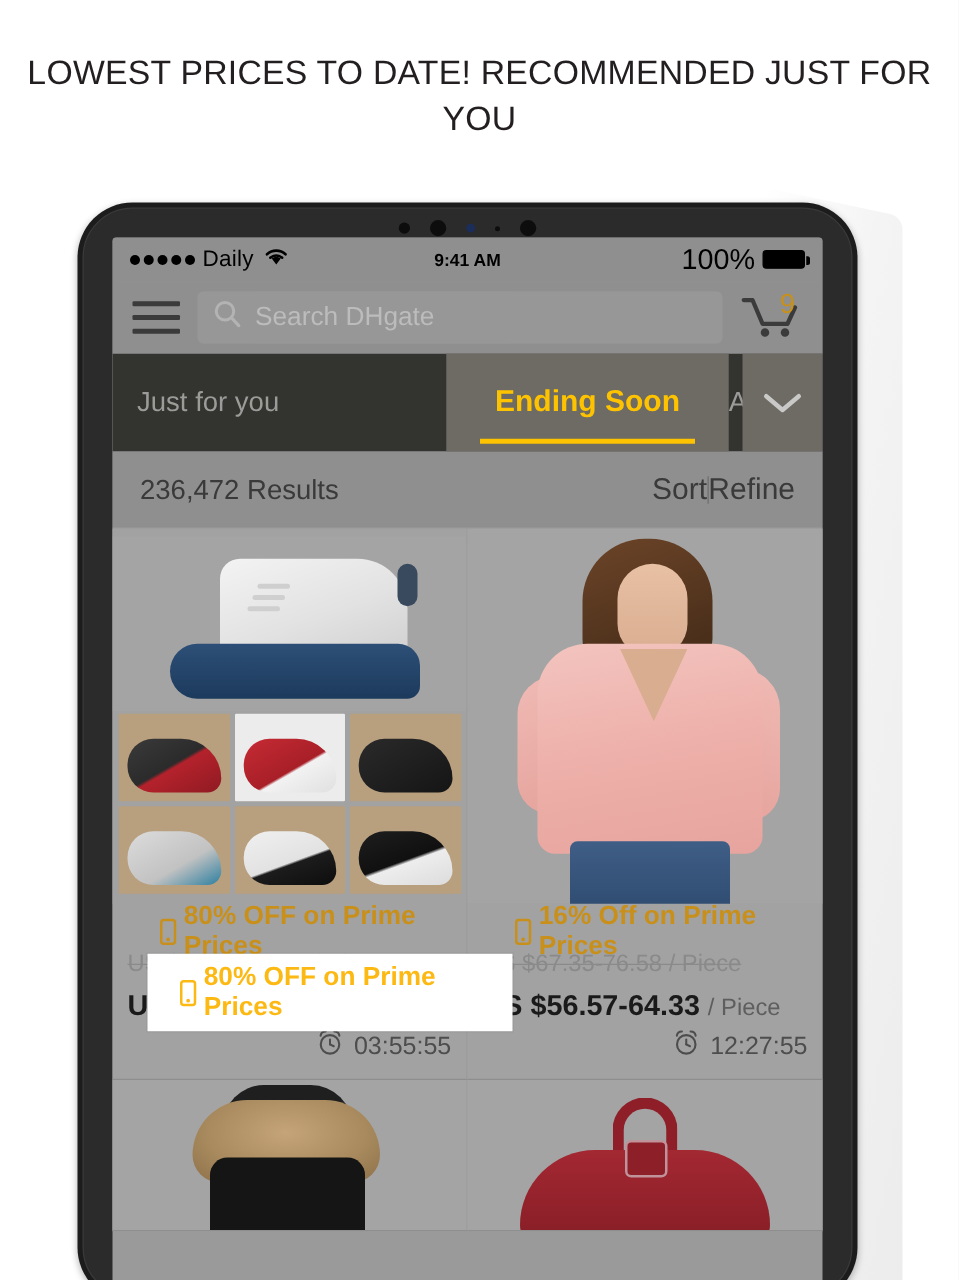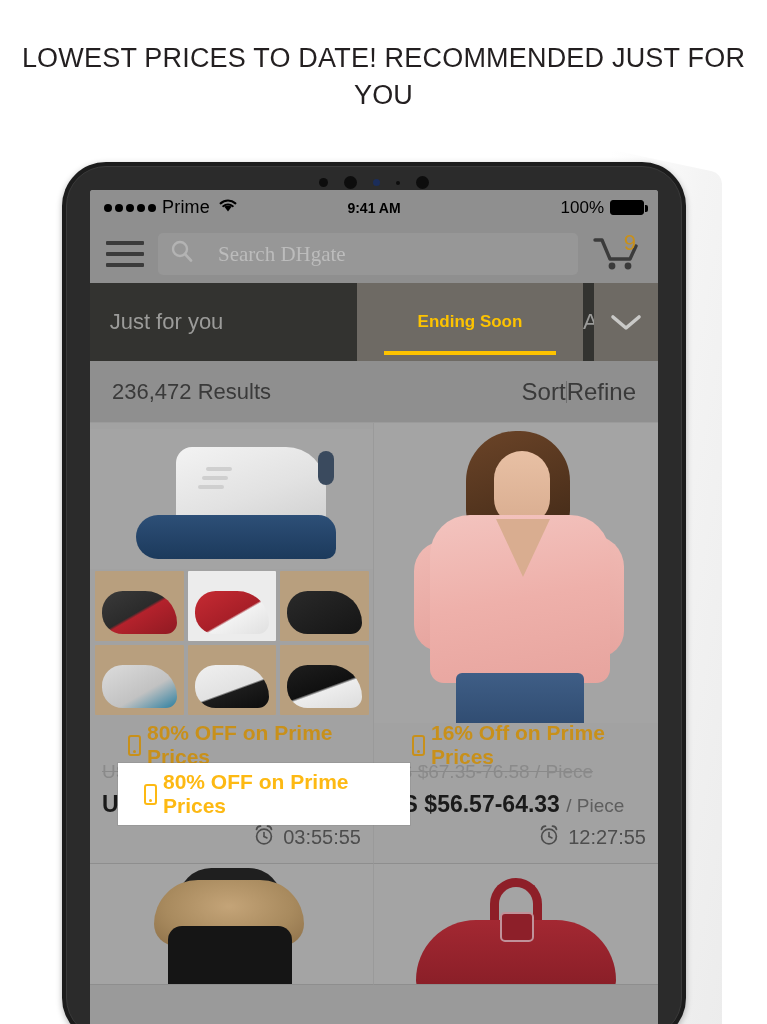--- a/index.html
+++ b/index.html
@@ -101,21 +101,21 @@
   .sb-dot { width: 8px; height: 8px; border-radius: 50%; background: #000; }
   .sb-carrier { font-size: 18px; color: #000; letter-spacing: 0.2px; }
   .sb-wifi { display: inline-block; margin-left: 2px; }
   .sb-time {
     position: absolute; left: 0; width: 100%;
     text-align: center; font-size: 14px; font-weight: bold; color: #000;
     pointer-events: none;
   }
   .sb-right {
     margin-left: auto; display: flex; align-items: center; gap: 6px;
-    font-size: 17px; color: #000; position: relative; z-index: 2; text-align: right;
+    font-size: 23px; color: #000; position: relative; z-index: 2; text-align: right;
   }
   .battery {
     width: 34px; height: 15px; border: 1.5px solid #000; border-radius: 3px;
     position: relative; background: #000;
   }
   .battery::after {
     content: ""; position: absolute; right: -5px; top: 4px;
     width: 3px; height: 7px; background: #000; border-radius: 0 2px 2px 0;
   }
 
@@ -127,24 +127,23 @@
     padding: 0 12px 0 16px;
     gap: 14px;
   }
   .hamburger { width: 38px; display: flex; flex-direction: column; gap: 7px; cursor: pointer; }
   .hamburger span { display: block; height: 4px; background: #3b3b3b; border-radius: 1px; }
   .searchfield {
     flex: 1; height: 42px;
     background: #979797;
     border-radius: 5px;
     display: flex; align-items: center;
-    gap: 24px; padding: 0 12px;
+    gap: 10px; padding: 0 12px;
     color: #bcbcbc;
     font-size: 21px;
-    font-family: Liberation Serif, serif;
   }
   .cart-wrap { position: relative; width: 54px; height: 44px; }
   .cart-badge {
     position: absolute; right: 10px; top: -2px;
     color: #c8901a; font-size: 22px; font-weight: 400;
   }
 
   
   .tabs {
     height: 78px;
@@ -162,21 +161,21 @@
   }
   .tab-justforyou { flex: 0 0 153px; }
   .tab-dailydeals { flex: 0 0 115px; justify-content: flex-start; }
   .tab-endingsoon {
     flex: 0 0 auto;
     position: absolute; left: 267px; top: 0;
     width: 226px; height: 78px;
     background: #6e6a64;
     color: #fdc300;
     font-weight: bold;
-    font-size: 17px;
+    font-size: 24px;
     z-index: 3;
   }
   .tab-underline {
     position: absolute; bottom: 6px; left: 27px;
     width: 172px; height: 4px; background: #fdc300;
   }
   .tab-apparel { position: absolute; left: 493px; top: 0; width: 70px; height: 78px;
     display: flex; align-items: center; justify-content: flex-start; padding-left: 0;
     color: #9b9b99; font-size: 22px; }
   .tab-expand {
@@ -378,21 +377,21 @@
 
     <div class="statusbar">
       <div class="sb-left">
         <span class="sb-dots">
           <i class="sb-dot"></i>
             <i class="sb-dot"></i>
             <i class="sb-dot"></i>
             <i class="sb-dot"></i>
             <i class="sb-dot"></i>
         </span>
-        <span class="sb-carrier">Prime</span>
+        <span class="sb-carrier">Daily</span>
         <span class="sb-wifi">
           <svg width="20" height="16" viewBox="0 0 20 16">
             <path d="M10 14.5 L6.4 9.8 a6 6 0 0 1 7.2 0 Z" fill="#000"></path>
             <path d="M2.6 6.4 a11 11 0 0 1 14.8 0" stroke="#000" stroke-width="2.1" fill="none" stroke-linecap="round"></path>
             <path d="M5.2 9.2 a7.4 7.4 0 0 1 9.6 0" stroke="#000" stroke-width="2" fill="none" stroke-linecap="round"></path>
           </svg>
         </span>
       </div>
       <div class="sb-time">9:41 AM</div>
       <div class="sb-right">

